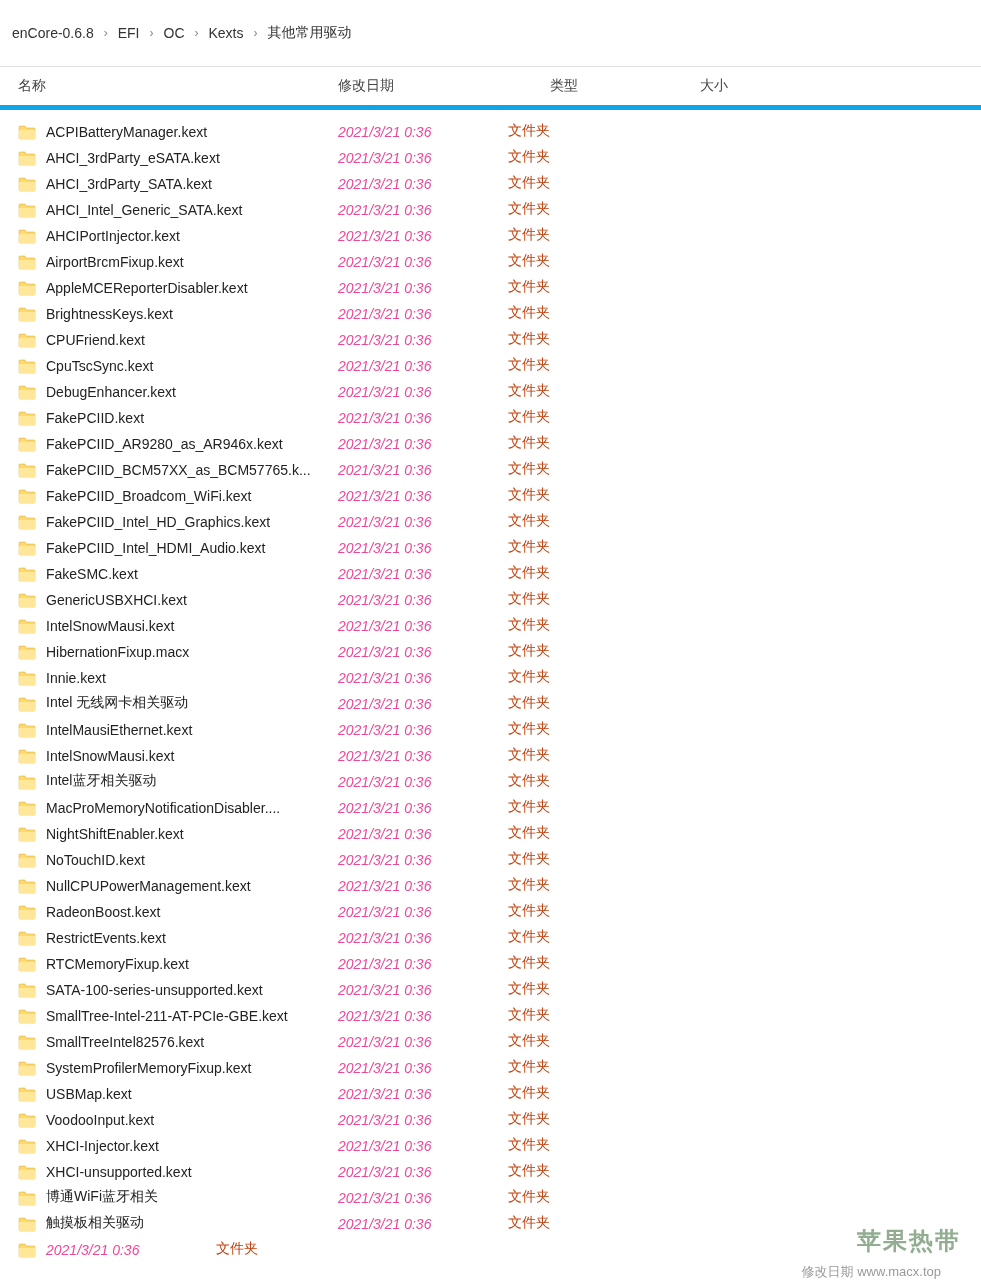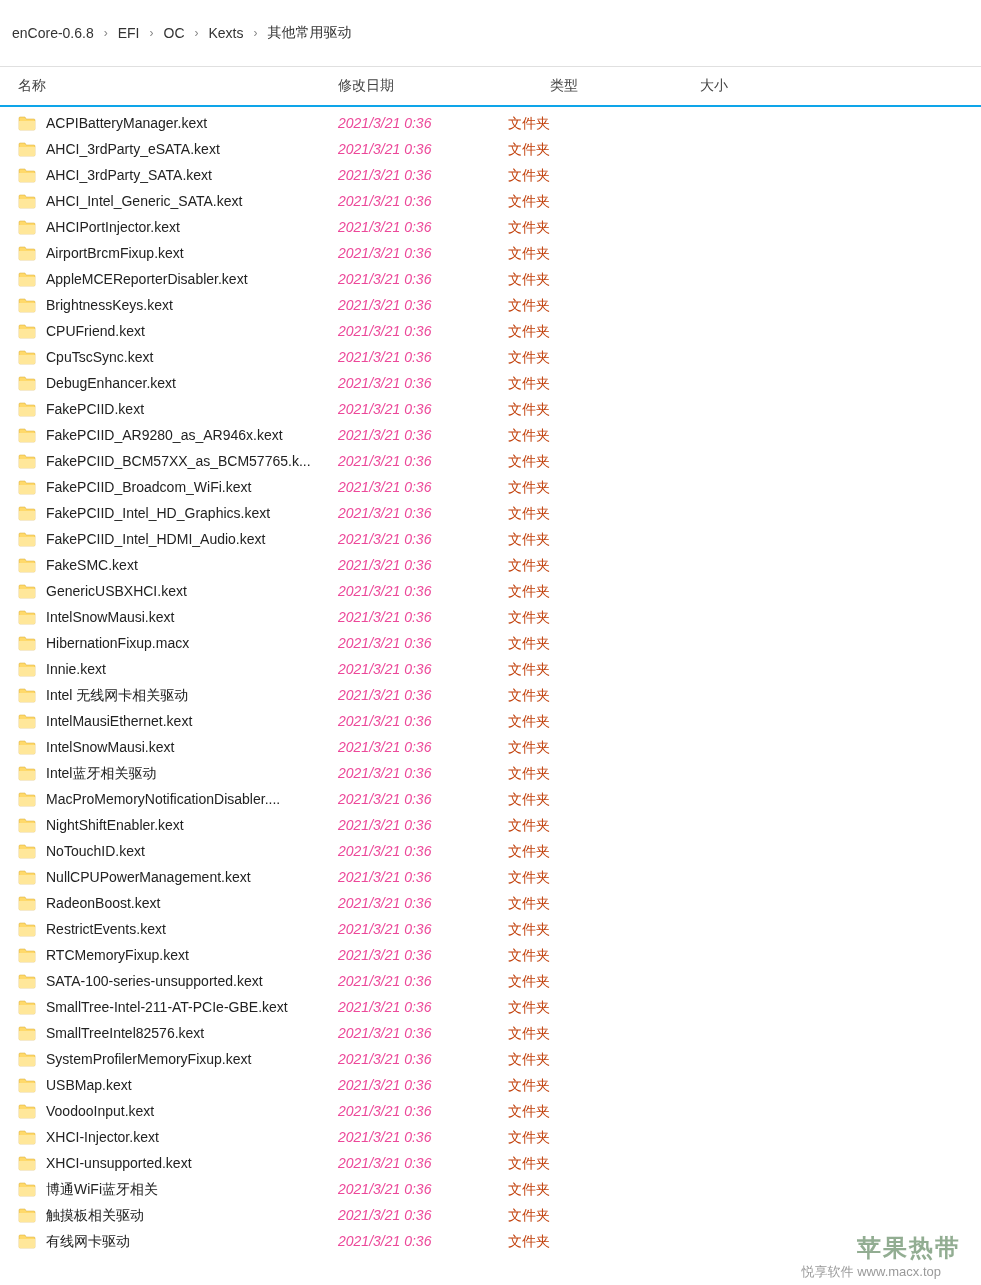--- a/index.html
+++ b/index.html
@@ -23,34 +23,34 @@
       cursor: pointer;
     }
     .breadcrumb-sep {
       color: #888;
       padding: 0 6px;
       font-size: 12px;
     }
     .header-row {
       display: flex;
       padding: 10px 0 10px 18px;
-      border-bottom: 2px solid #0ea5e9;
+      border-bottom: 5px solid #0ea5e9;
       color: #444;
       font-size: 14px;
     }
     .col-name { width: 320px; }
     .col-date { width: 170px; }
     .col-type { width: 150px; margin-left: 42px; }
     .col-size { width: 120px; }
     .file-list {
       padding: 6px 0;
     }
     .file-row {
       display: flex;
-      align-items: flex-start;
+      align-items: flex-end;
       padding: 2px 0 2px 18px;
       height: 26px;
       cursor: pointer;
     }
     .folder-icon {
       width: 18px;
       height: 16px;
       margin-right: 10px;
       flex-shrink: 0;
     }
@@ -69,21 +69,21 @@
     .file-type {
       width: 150px;
       color: #c2410c;
     }
     .file-size {
       width: 120px;
       color: #777;
     }
     .watermark {
       position: fixed;
-      bottom: 21px;
+      bottom: 28px;
       right: 20px;
       font-size: 24px;
       color: #3a6b3a;
       opacity: 0.55;
       font-weight: bold;
       letter-spacing: 2px;
       pointer-events: none;
     }
     .watermark-sub {
       position: fixed;
@@ -546,21 +546,20 @@
       <span class="file-name">触摸板相关驱动</span>
       <span class="file-date">2021/3/21 0:36</span>
       <span class="file-type">文件夹</span>
       <span class="file-size"></span>
     </div>
     <div class="file-row">
       <span class="folder-icon"><svg viewBox="0 0 18 16" width="18" height="16">
   <path d="M1 3 L1 14 C1 14.5 1.5 15 2 15 L16 15 C16.5 15 17 14.5 17 14 L17 5 C17 4.5 16.5 4 16 4 L8 4 L7 2 L2 2 C1.5 2 1 2.5 1 3 Z" fill="#ffd96a" stroke="#d4a934" stroke-width="0.5"></path>
   <path d="M1 6 L17 6 L17 14 C17 14.5 16.5 15 16 15 L2 15 C1.5 15 1 14.5 1 14 Z" fill="#ffe79a"></path>
 </svg></span>
-      <span class="file-name">有线网卡驱动</span>
       <span class="file-date">2021/3/21 0:36</span>
       <span class="file-type">文件夹</span>
       <span class="file-size"></span>
     </div>
   </div>
 
 <div class="watermark">苹果热带</div>
-<div class="watermark-sub">悦享软件  www.macx.top</div>
+<div class="watermark-sub">修改日期  www.macx.top</div>
 
 </body></html>

